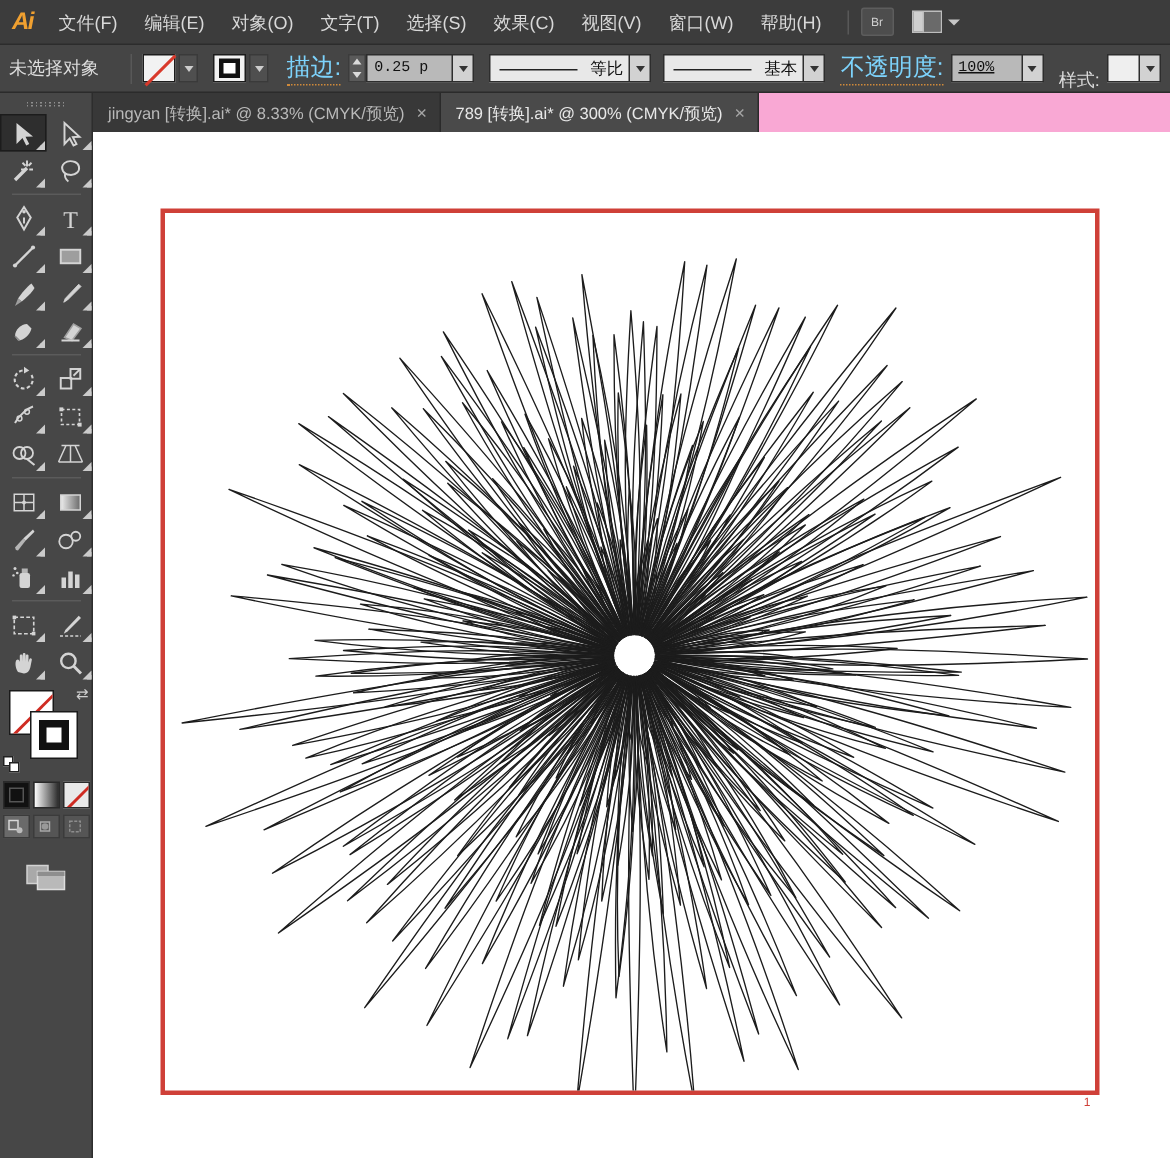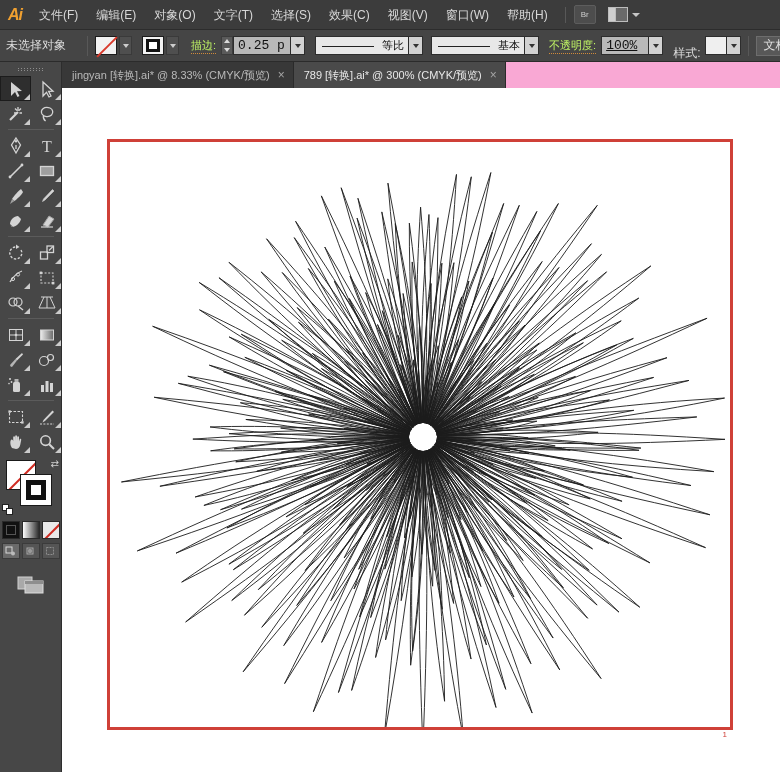--- a/index.html
+++ b/index.html
@@ -81,35 +81,35 @@
     width: 13px; height: 19px; background: #4f4f4f; border: 1px solid #3a3a3a;
     display: flex; align-items: center; justify-content: center; margin-left: 2px;
   }
   .mini-caret::after {
     content: ""; width: 0; height: 0;
     border-left: 3px solid transparent; border-right: 3px solid transparent;
     border-top: 4px solid #cdcdcd;
   }
 
   .cb-label {
-    font-size: 11px; color: #bef264; white-space: nowrap;
+    font-size: 16px; color: #7dd3fc; white-space: nowrap;
     border-bottom: 1px dotted #d08a3a; margin-right: 5px; flex: none;
   }
   .stepper {
     width: 12px; height: 19px; background: #5a5a5a; border: 1px solid #3c3c3c;
     display: flex; flex-direction: column; align-items: center;
     justify-content: space-around; flex: none;
   }
   .stepper .up, .stepper .dn { width: 0; height: 0;
     border-left: 3px solid transparent; border-right: 3px solid transparent; }
   .stepper .up { border-bottom: 4px solid #dadada; }
   .stepper .dn { border-top: 4px solid #dadada; }
   .num-field {
     height: 19px; background: #b9b9b9; border: 1px solid #2d2d2d;
-    font-size: 13px; color: #111; display: flex; align-items: center;
+    font-size: 10px; color: #111; display: flex; align-items: center;
     padding: 0 4px; font-family: "Liberation Mono", monospace; flex: none;
   }
   .combo {
     height: 19px; background: #e8e8e8; border: 1px solid #2d2d2d;
     display: flex; align-items: center; justify-content: flex-end;
     padding: 0 4px; font-size: 11px; color: #111; flex: none; position: relative;
   }
   .combo .rule {
     position: absolute; left: 6px; top: 9px; height: 1px; background: #222;
   }

